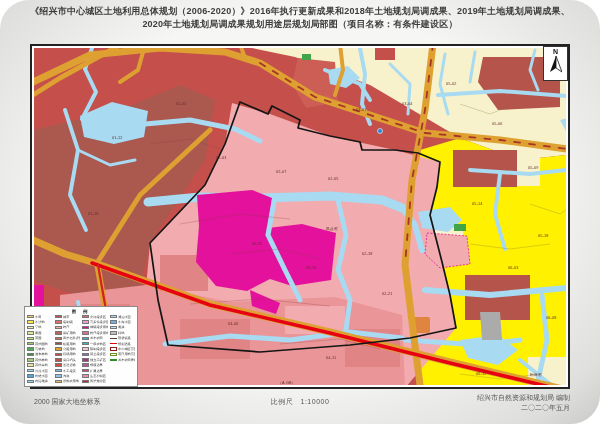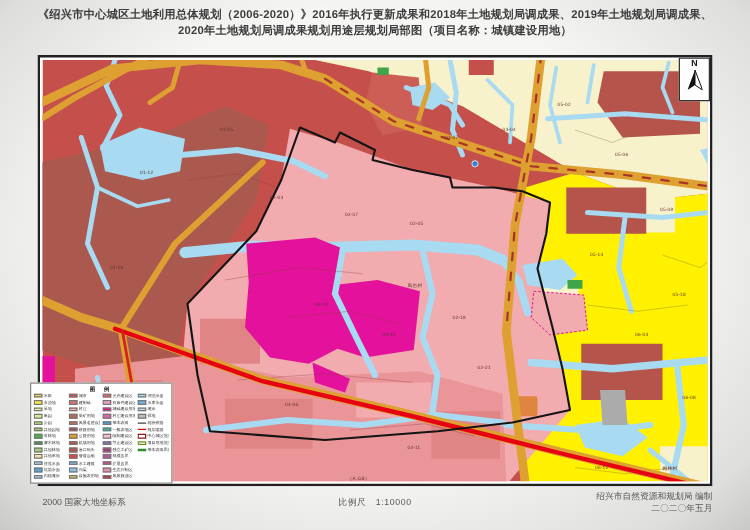--- a/index.html
+++ b/index.html
@@ -1,18 +1,18 @@
 <!DOCTYPE html>
 <html><head>
 <meta charset="utf-8">
 <style>
   html,body{margin:0;padding:0;}
   body{width:600px;height:424px;font-family:"Liberation Sans","DejaVu Sans",sans-serif;}
   .page{position:relative;width:600px;height:424px;overflow:hidden;
-        background:radial-gradient(ellipse at 50% 45%, #f6f6f4 55%, #dededc 88%, #c9c9c7 100%);}
+        background:radial-gradient(ellipse at 50% 45%, #f6f6f4 55%, #dededc 88%, #c9c9c7 100%);border-radius:29px;}
   .title-block{position:absolute;top:5px;left:0;width:600px;text-align:center;color:#3d3d3d;}
   .title-line{font-size:9px;font-weight:bold;line-height:13px;letter-spacing:0.2px;}
   .map-wrap{position:absolute;left:30px;top:44px;width:540px;height:345px;}
   .map-svg{position:absolute;left:0;top:0;}
   .north-box{position:absolute;left:513px;top:2px;width:23px;height:33px;background:#fff;
              border:1px solid #333;display:flex;flex-direction:column;align-items:center;justify-content:flex-start;}
   .north-n{font-size:7px;font-weight:bold;color:#111;line-height:9px;}
   #map-labels{position:absolute;left:0;top:0;width:540px;height:345px;pointer-events:none;}
   .mlabel{position:absolute;font-size:10px;transform:scale(.38);transform-origin:0 0;
           color:#5d3230;white-space:nowrap;letter-spacing:.5px;}
@@ -32,21 +32,21 @@
   .footer .scale{position:absolute;left:0;width:600px;text-align:center;top:4px;letter-spacing:.5px;}
   .footer .credit{position:absolute;right:30px;top:0;text-align:right;line-height:10px;}
 </style>
 </head>
 <body>
 
 <div class="page">
 
   <div class="title-block">
     <div class="title-line">《绍兴市中心城区土地利用总体规划（2006-2020）》2016年执行更新成果和2018年土地规划局调成果、2019年土地规划局调成果、</div>
-    <div class="title-line">2020年土地规划局调成果规划用途层规划局部图（项目名称：城镇建设用地）</div>
+    <div class="title-line">2020年土地规划局调成果规划用途层规划局部图（项目名称：有条件建设区）</div>
   </div>
 
   <div class="map-wrap">
     <svg class="map-svg" width="540" height="345" viewBox="0 0 540 345">
       <defs>
         <clipPath id="mapclip">
             <rect x="4" y="4" width="532" height="337"></rect>
           </clipPath>
       </defs>
       <rect x="1" y="1" width="538" height="343" fill="#ffffff" stroke="#222" stroke-width="2"></rect>

